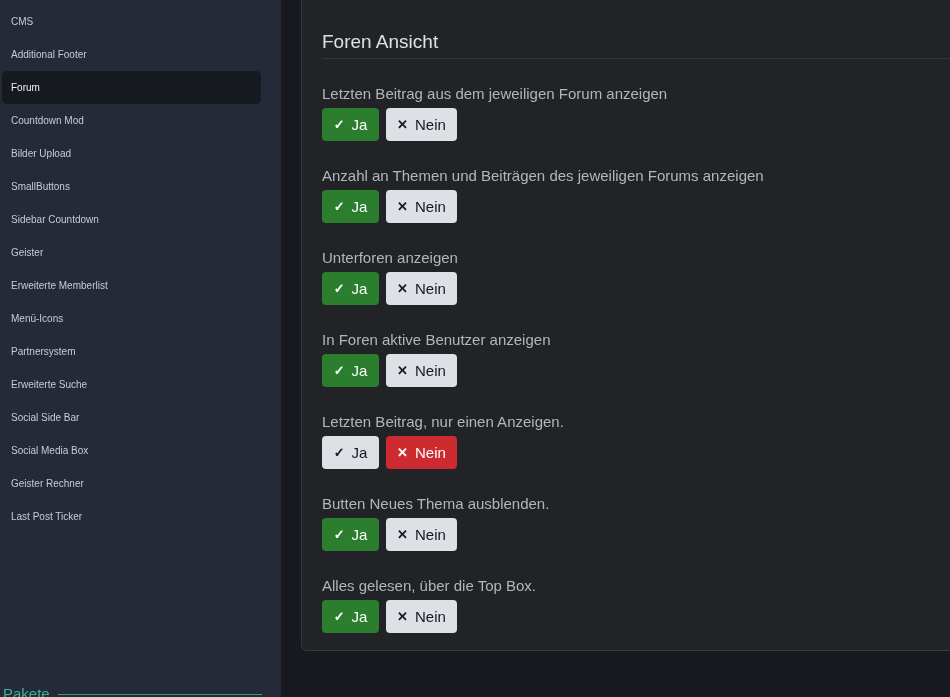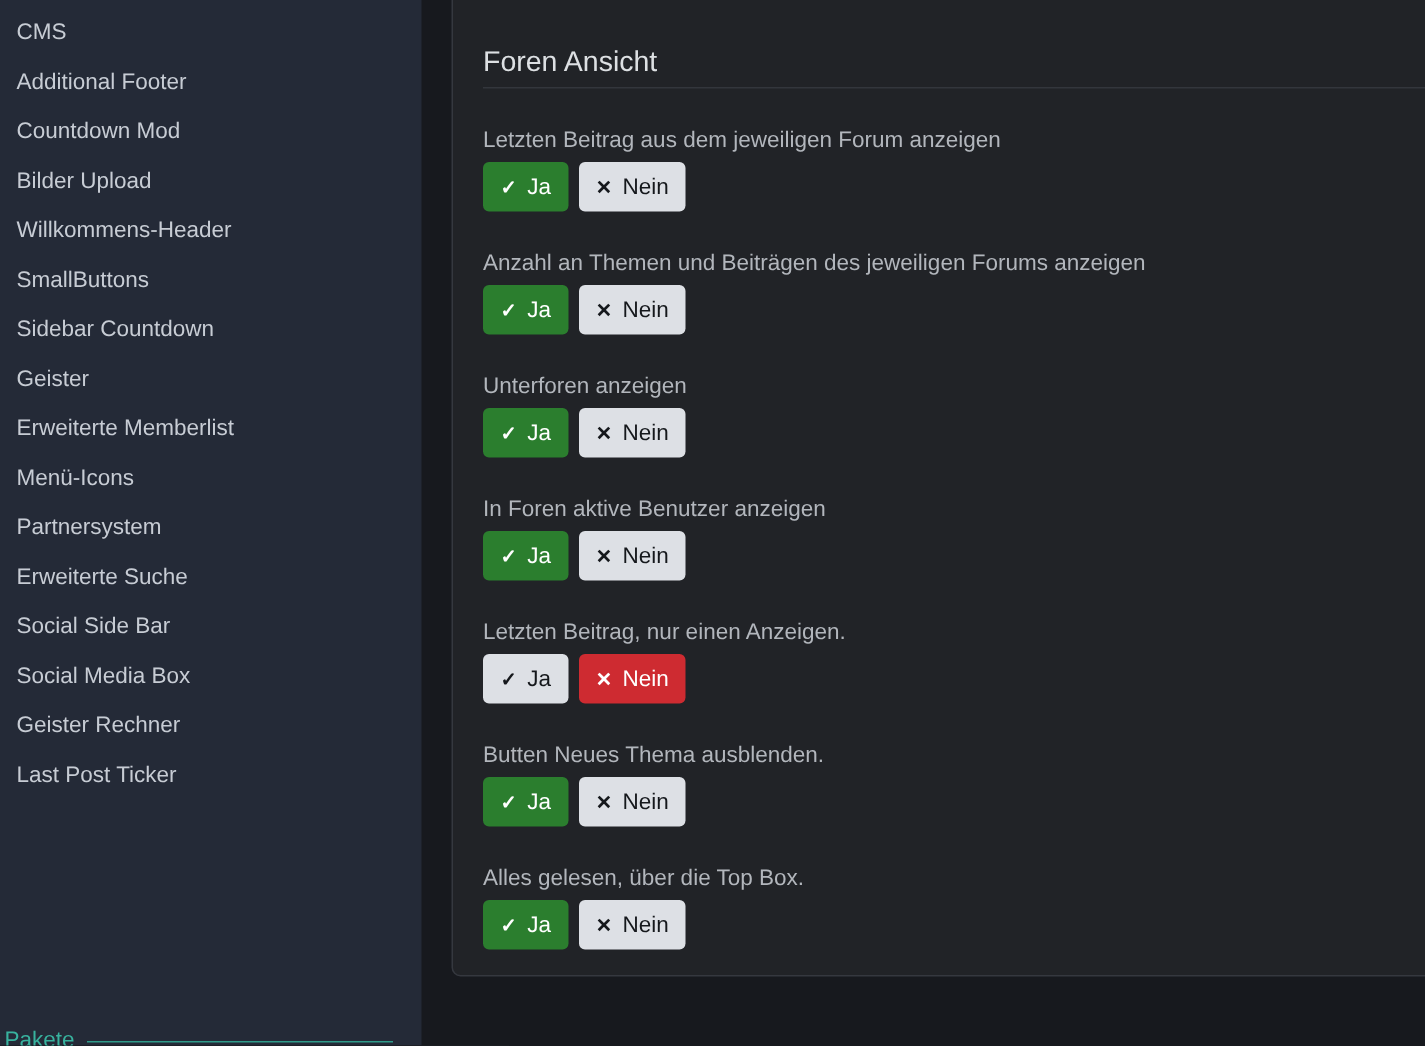--- a/index.html
+++ b/index.html
@@ -12,21 +12,21 @@
   
   .sidebar {
     position:absolute; left:0; top:0; width:281px; height:697px;
     background:#242a37;
   }
   .nav { padding-top:5px; }
   .nav-item {
     height:33px; display:flex; align-items:center;
     padding-left:9px; margin:0 20px 0 2px;
     border-radius:5px;
-    color:#c7ccd4; font-size:15px; cursor:pointer;
+    color:#c7ccd4; font-size:10px; cursor:pointer;
     white-space:nowrap;
     text-align:right;
   }
   .nav-item.active { background:#161920; color:#eef0f3; }
 
   .pakete {
     position:absolute; left:0; top:684px; width:281px;
     display:flex; align-items:center;
     font-size:15px; line-height:20px;
   }
@@ -69,28 +69,28 @@
 <body>
 
 <aside class="sidebar">
   <nav class="nav">
       <div class="nav-item">
         <span>CMS</span>
       </div>
       <div class="nav-item">
         <span>Additional Footer</span>
       </div>
+      <div class="nav-item active">
+        <span>Forum</span>
+      </div>
       <div class="nav-item">
         <span>Countdown Mod</span>
       </div>
       <div class="nav-item">
         <span>Bilder Upload</span>
-      </div>
-      <div class="nav-item">
-        <span>Willkommens-Header</span>
       </div>
       <div class="nav-item">
         <span>SmallButtons</span>
       </div>
       <div class="nav-item">
         <span>Sidebar Countdown</span>
       </div>
       <div class="nav-item">
         <span>Geister</span>
       </div>

